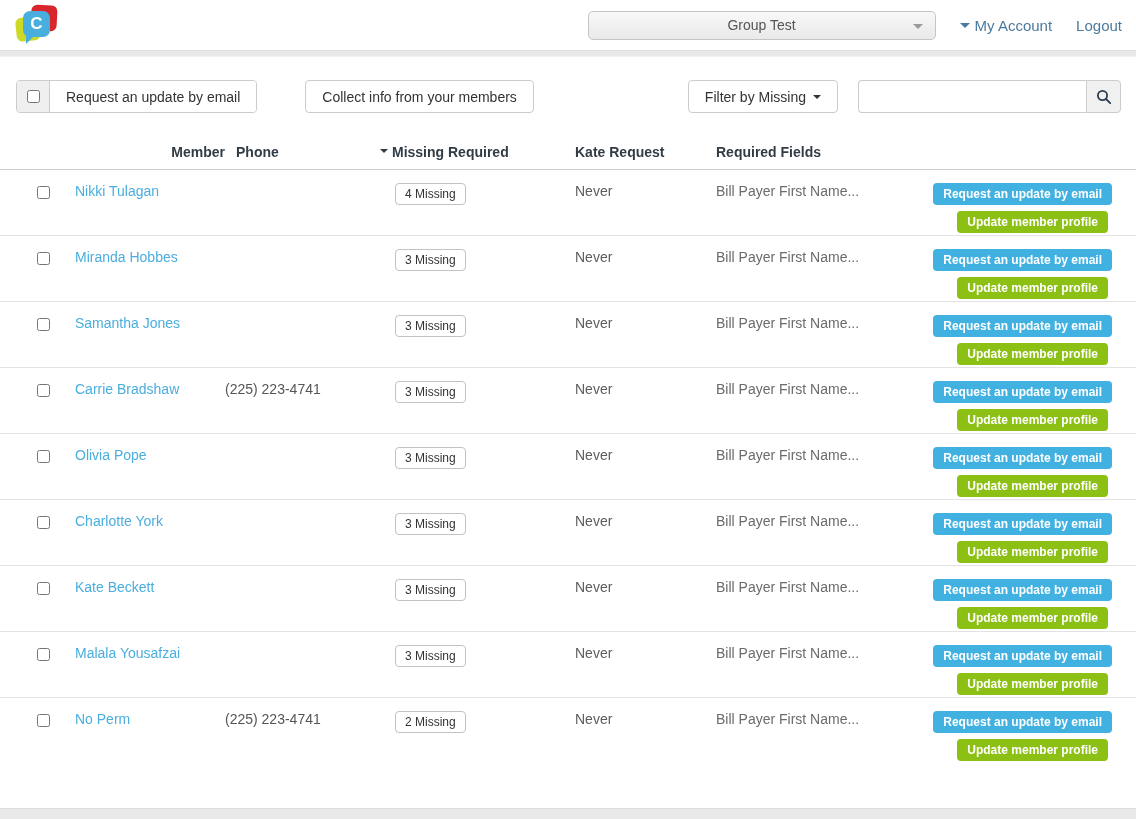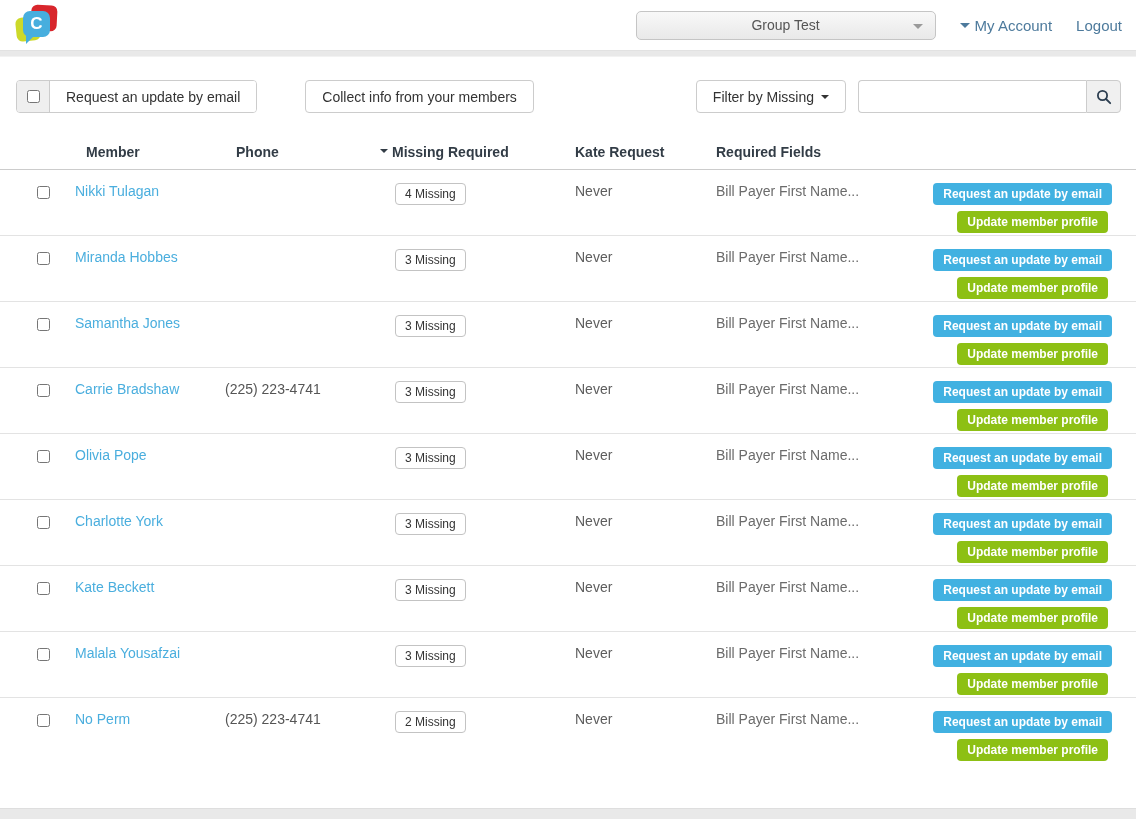--- a/index.html
+++ b/index.html
@@ -48,21 +48,21 @@
   .logo-bubble::after {
     content: ""; position: absolute; left: 3px; bottom: -7px;
     border: 5px solid transparent;
     border-top-color: #47aede; border-left-color: #47aede;
   }
   .topnav {
     position: absolute; right: 14px; top: 0; height: 50px;
     display: flex; align-items: center; gap: 24px;
   }
   .group-select {
-    width: 300px; height: 29px;
+    width: 348px; height: 29px;
     border: 1px solid #c5c5c5; border-radius: 5px;
     background: linear-gradient(#f8f8f8, #e9e9e9);
     color: #555; font-size: 14px;
     display: flex; align-items: center; justify-content: center;
     position: relative; cursor: pointer;
   }
   .group-select .caret {
     position: absolute; right: 12px; top: 12px;
     border: 5px solid transparent; border-top-color: #9a9a9a;
   }
@@ -92,21 +92,21 @@
     display: flex; border: 1px solid #ccc; border-radius: 4px;
     overflow: hidden; height: 33px;
   }
   .check-group .check-cell {
     width: 33px; background: #efefef; border-right: 1px solid #ccc;
     display: flex; align-items: center; justify-content: center;
   }
   .check-group .btn { border: none; border-radius: 0; height: 31px; }
   .collect-btn { margin-left: 48px; }
   .toolbar-spacer { flex: 1; }
-  .filter-btn { gap: 7px; margin-right: 12px; justify-content: space-between; }
+  .filter-btn { gap: 7px; margin-right: 20px; justify-content: space-between; }
   .filter-btn .caret {
     border: 4px solid transparent; border-top-color: #333; margin-top: 4px;
   }
   .search-group { display: flex; height: 33px; }
   .search-input {
     width: 228px; height: 33px;
     border: 1px solid #ccc; border-right: none;
     border-radius: 4px 0 0 4px;
     padding: 0 10px; font-size: 14px; color: #333;
     font-family: "Liberation Sans", sans-serif;
@@ -127,21 +127,21 @@
     border-bottom: 1px solid #ccc;
     font-size: 14px; font-weight: bold; color: #323c46;
   }
   .c-check   { width: 75px;  padding-left: 37px; }
   .c-member  { width: 150px; }
   .c-phone   { width: 155px; }
   .c-missing { width: 195px; }
   .c-last    { width: 141px; }
   .c-fields  { width: 175px; }
   .c-actions { flex: 1; display: flex; flex-direction: column; align-items: flex-end; gap: 6px; padding-right: 24px; }
-  .thead .c-member { padding-left: 11px; }
+  .thead .c-member { padding-left: 11px; text-align: right; }
   .thead .c-phone  { padding-left: 11px; }
   .sort-caret {
     display: inline-block;
     border: 4px solid transparent; border-top-color: #323c46;
     margin: 0 4px 1px 0; vertical-align: middle;
   }
 
   .row {
     display: flex; align-items: flex-start;
     height: 66px; padding-top: 13px;

